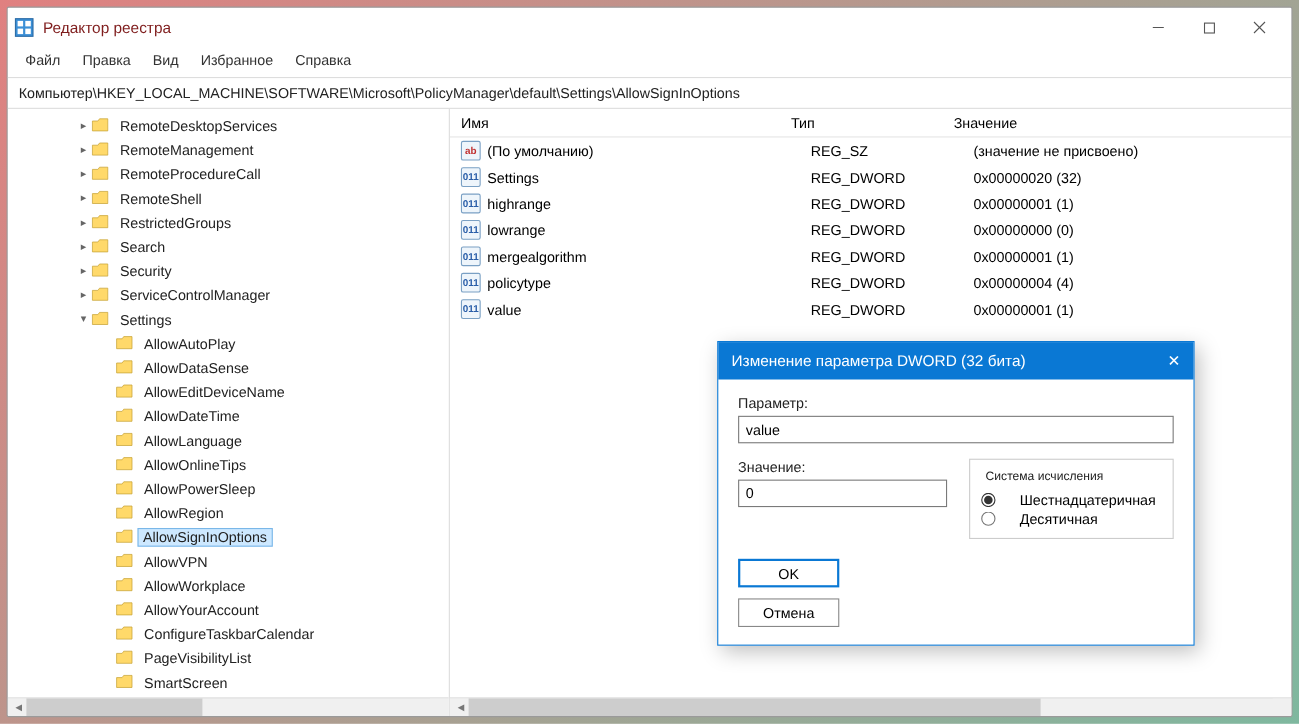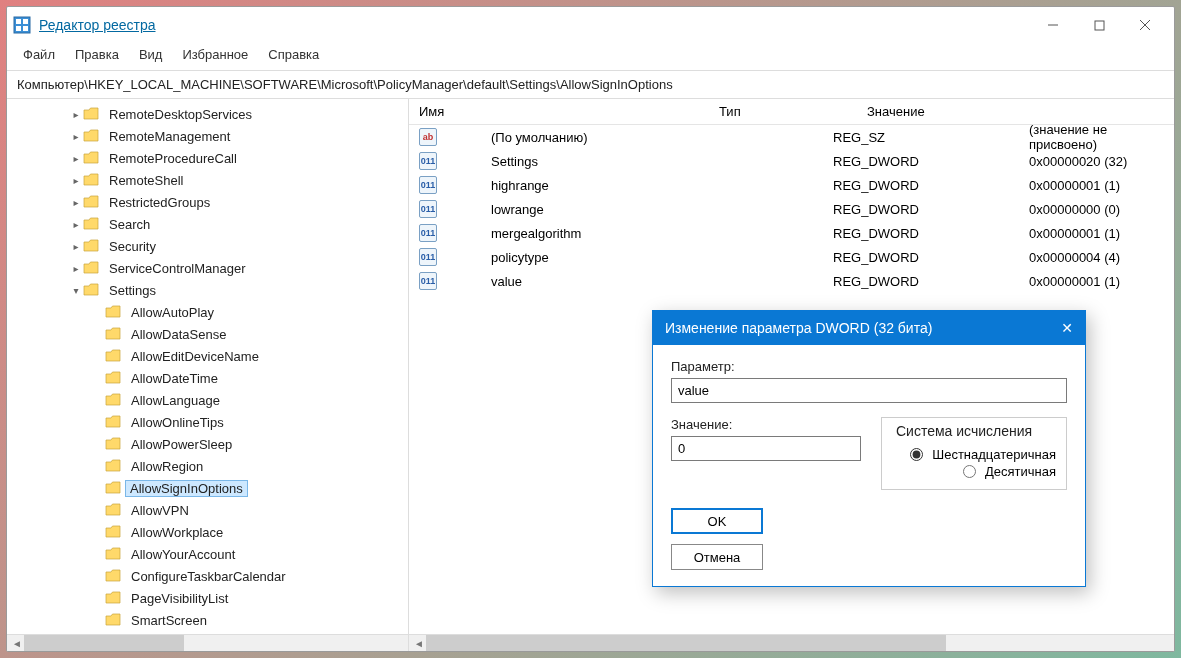--- a/index.html
+++ b/index.html
@@ -25,21 +25,21 @@
   .titlebar {
     display: flex;
     align-items: center;
     padding: 8px 6px;
     height: 36px;
   }
   .titlebar .app-icon {
     width: 18px; height: 18px; margin-right: 8px;
     display: inline-block;
   }
-  .titlebar .title { color: #0369a1; font-size: 14px; flex: 1; text-decoration: underline; }
+  .titlebar .title { color: #7f1d1d; font-size: 14px; flex: 1; }
   .win-controls { display: flex; }
   .win-btn {
     width: 46px; height: 30px;
     display: flex; align-items: center; justify-content: center;
     color: #555;
     font-family: "Segoe MDL2 Assets", sans-serif;
   }
   .win-btn svg { stroke: #555; }
   .menubar {
     display: flex;
@@ -113,21 +113,20 @@
     align-items: center;
   }
   .col-name { width: 310px; padding-left: 10px; }
   .col-type { width: 148px; }
   .col-value { flex: 1; }
   .list-row {
     display: flex;
     align-items: center;
     height: 24px;
     padding-left: 10px;
-    gap: 48px;
   }
   .value-icon {
     width: 18px; height: 18px; margin-right: 6px;
     display: inline-flex; align-items: center; justify-content: center;
     border: 1px solid #7aa0c4;
     background: #eef5fb;
     border-radius: 2px;
     font-size: 9px;
     font-weight: bold;
   }
@@ -199,27 +198,27 @@
   }
   .row2 { display: flex; gap: 20px; }
   .row2 .left { width: 190px; }
   .row2 .left .text-input { margin-bottom: 0; }
   .fieldset {
     border: 1px solid #ccc;
     padding: 6px 10px 8px 10px;
     flex: 1;
   }
   .fieldset .legend {
-    font-size: 14px; color: #222;
+    font-size: 11px; color: #222;
     margin: -14px 0 6px 0;
     background: #fff;
     display: inline-block;
     padding: 0 4px;
   }
-  .radio-row { display: flex; align-items: center; gap: 9px; margin: 2px 0; justify-content: flex-end; }
+  .radio-row { display: flex; align-items: center; gap: 22px; margin: 2px 0; }
   .radio-row input { accent-color: #333; }
   .dialog-buttons {
     display: flex;
     justify-content: flex-end;
     gap: 10px;
     margin-top: 18px;
     flex-direction: column;
   }
   .btn {
     width: 92px; height: 26px;

